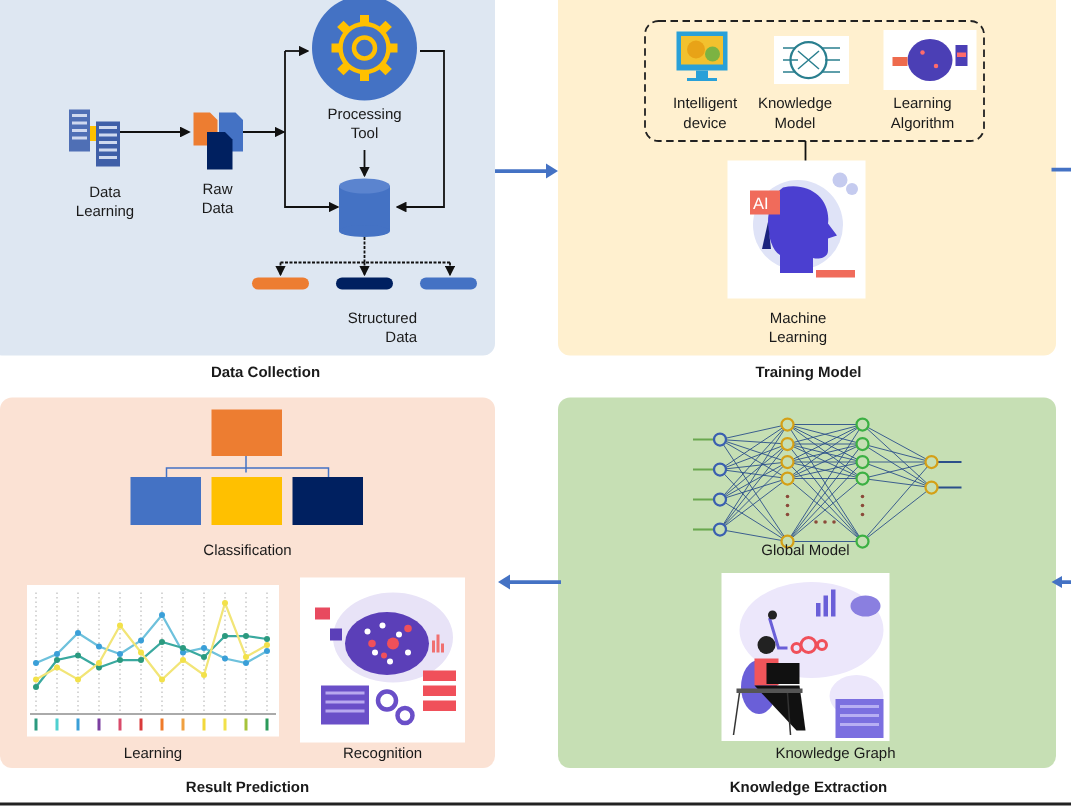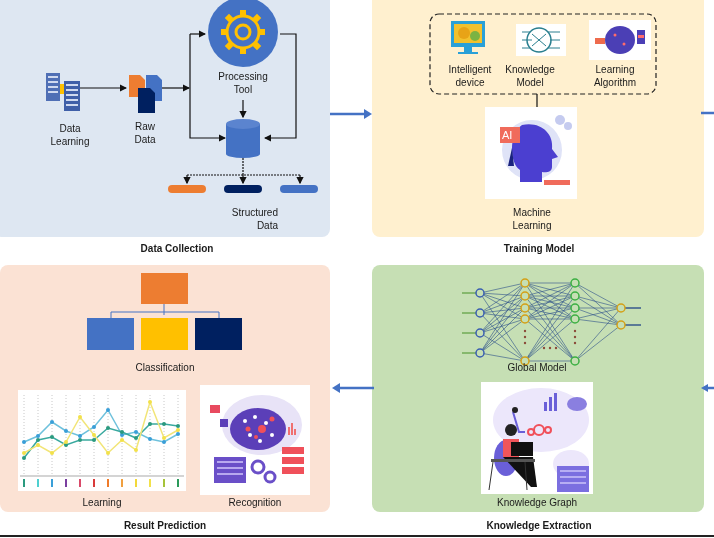--- a/index.html
+++ b/index.html
@@ -439,15 +439,15 @@
       <line x1="44" y1="80" x2="46" y2="108" stroke="#333"></line>
     <rect x="10" y="77" width="44" height="3" fill="#555"></rect>
     <rect x="76" y="84" width="32" height="26" fill="#7b6fe0"></rect>
     <g fill="#b7aef3">
         <rect x="79" y="88" width="26" height="2"></rect>
         <rect x="79" y="94" width="26" height="2"></rect>
         <rect x="79" y="100" width="26" height="2"></rect>
       </g>
   </svg>
 </div>
-<div class="lbl" style="left:477px;top:496px;width:120px;">Knowledge Graph</div>
+<div class="lbl" style="left:477px;top:496px;width:120px;text-align:right;">Knowledge Graph</div>
 
 <div class="bottom-line"></div>
 
 </body></html>

